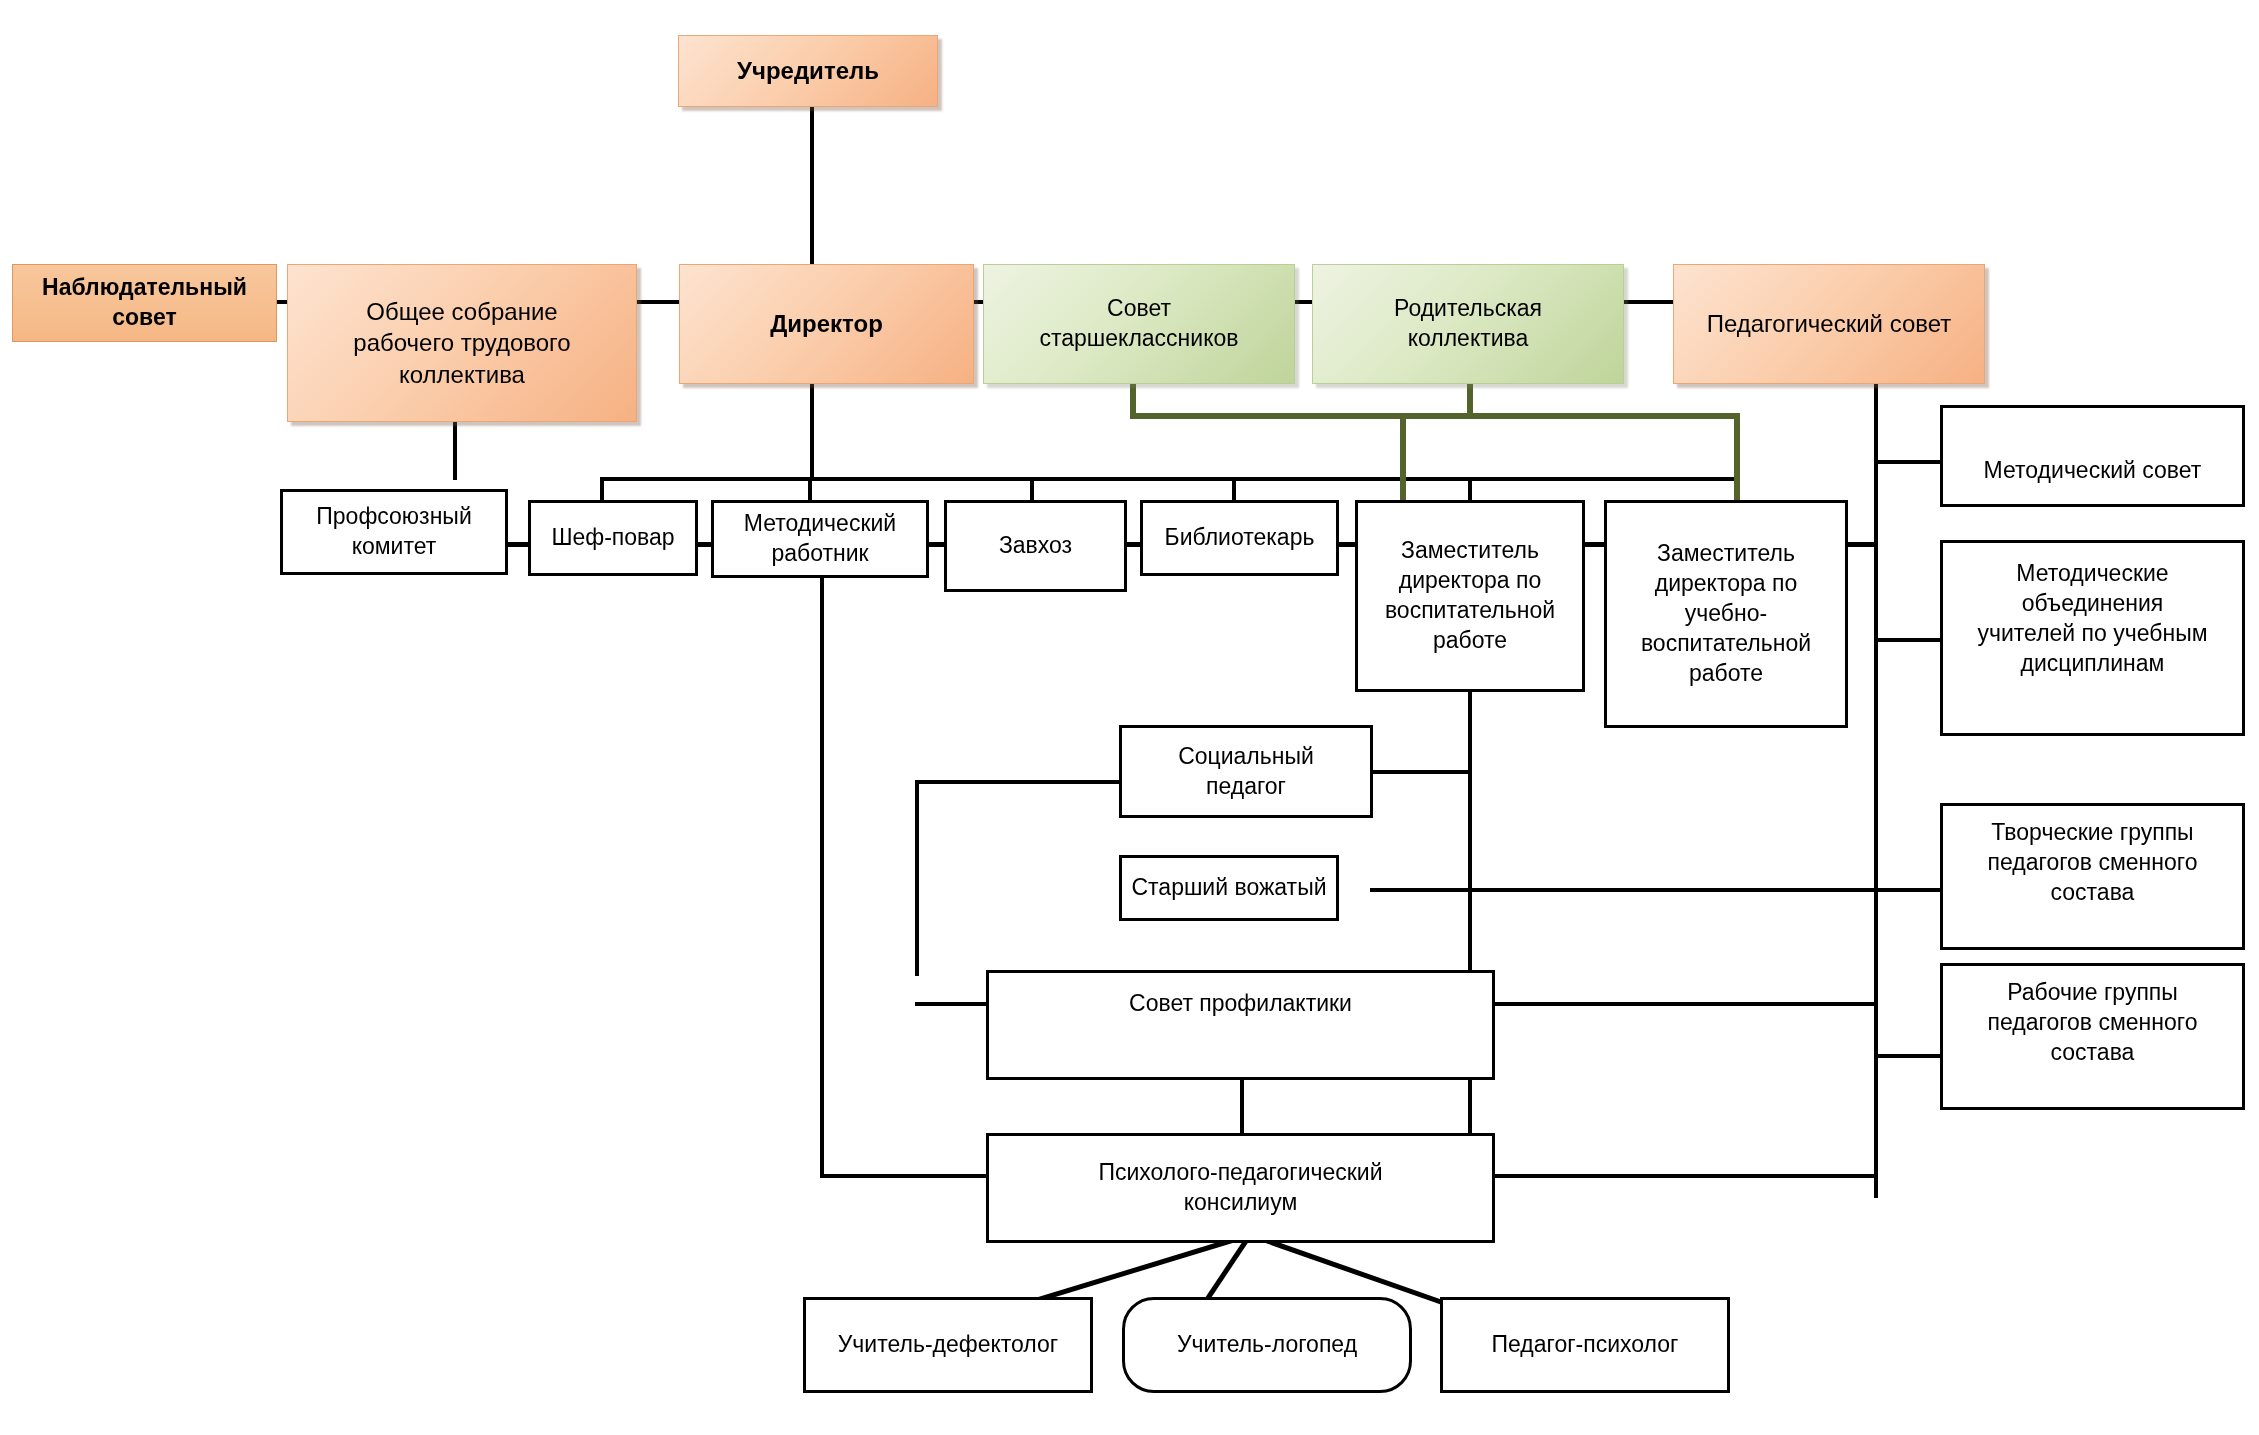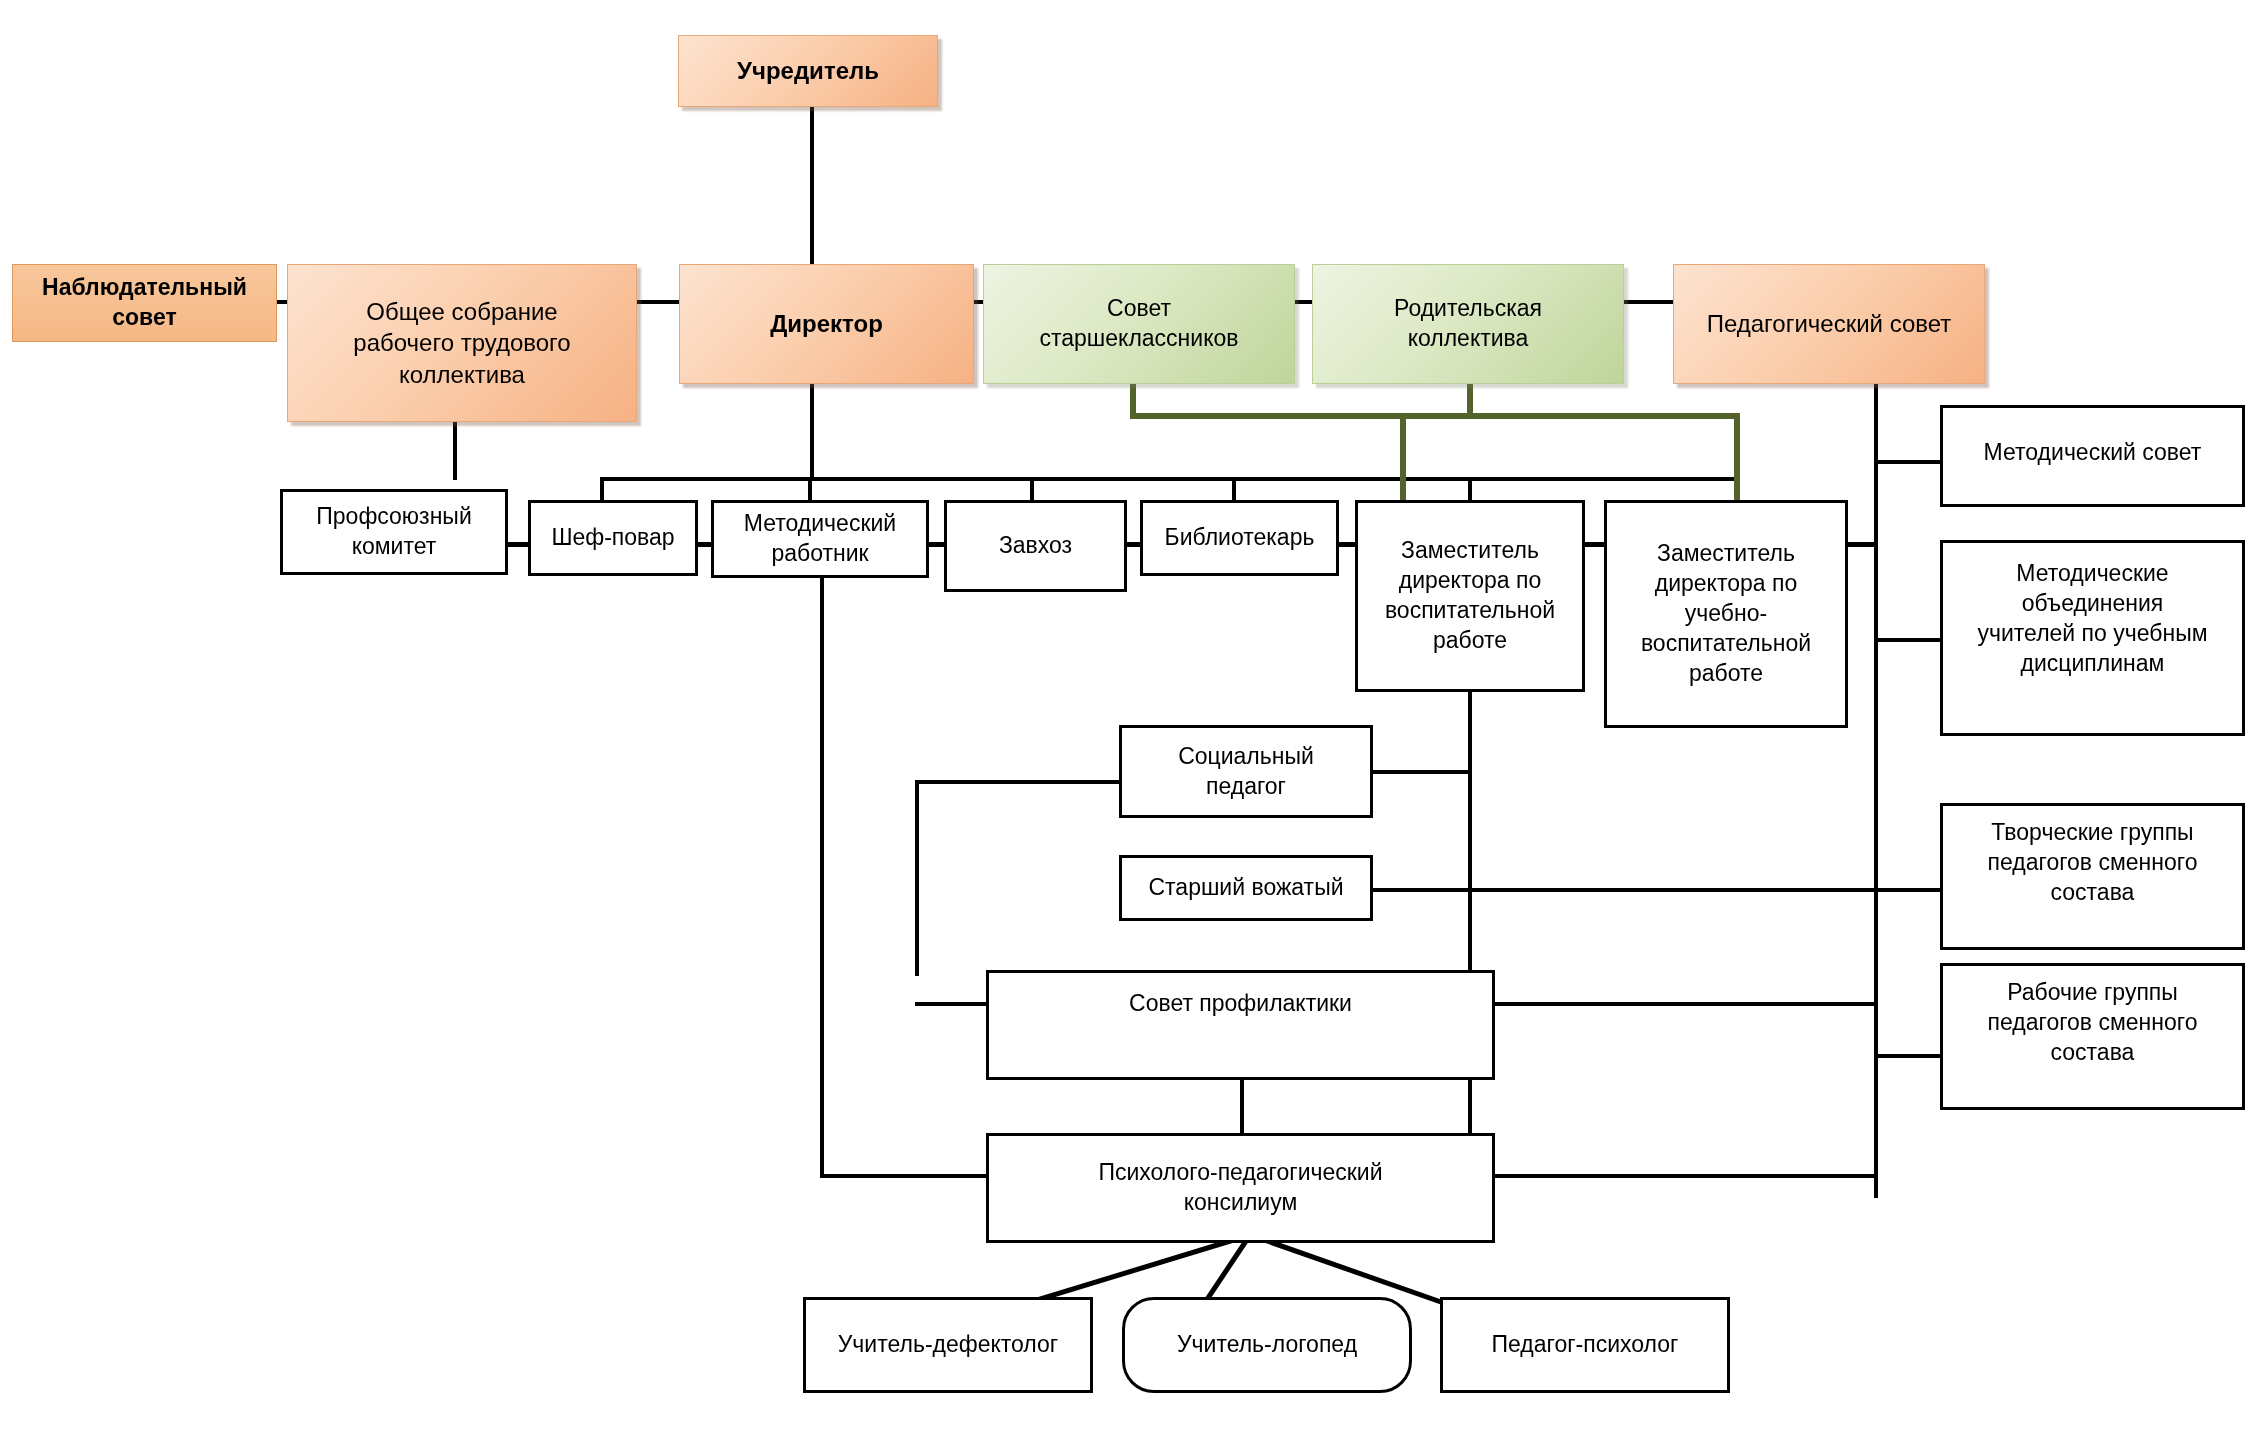--- a/index.html
+++ b/index.html
@@ -166,21 +166,21 @@
   </div>
 
   <div class="node plain" style="left:1604px;top:500px;width:244px;height:228px;">
     <span class="txt">Заместитель
 директора по
 учебно-
 воспитательной
 работе</span>
   </div>
 
-  <div class="node plain" style="left:1940px;top:405px;width:305px;height:102px;align-items:flex-start;padding-top:30px;">
+  <div class="node plain" style="left:1940px;top:405px;width:305px;height:102px;align-items:center;padding-top:30px;">
     <span class="txt">Методический совет</span>
   </div>
 
   <div class="node plain" style="left:1940px;top:540px;width:305px;height:196px;align-items:flex-start;padding-top:16px;">
     <span class="txt">Методические
 объединения
 учителей по учебным
 дисциплинам</span>
   </div>
 
@@ -194,21 +194,21 @@
     <span class="txt">Рабочие группы
 педагогов сменного
 состава</span>
   </div>
 
   <div class="node plain" style="left:1119px;top:725px;width:254px;height:93px;">
     <span class="txt">Социальный
 педагог</span>
   </div>
 
-  <div class="node plain" style="left:1119px;top:855px;width:254px;height:66px;">
+  <div class="node plain" style="left:1119px;top:855px;width:220px;height:66px;">
     <span class="txt">Старший вожатый</span>
   </div>
 
   <div class="node plain" style="left:986px;top:970px;width:509px;height:110px;align-items:flex-start;padding-top:16px;">
     <span class="txt">Совет профилактики</span>
   </div>
 
   <div class="node plain" style="left:986px;top:1133px;width:509px;height:110px;">
     <span class="txt">Психолого-педагогический
 консилиум</span>

